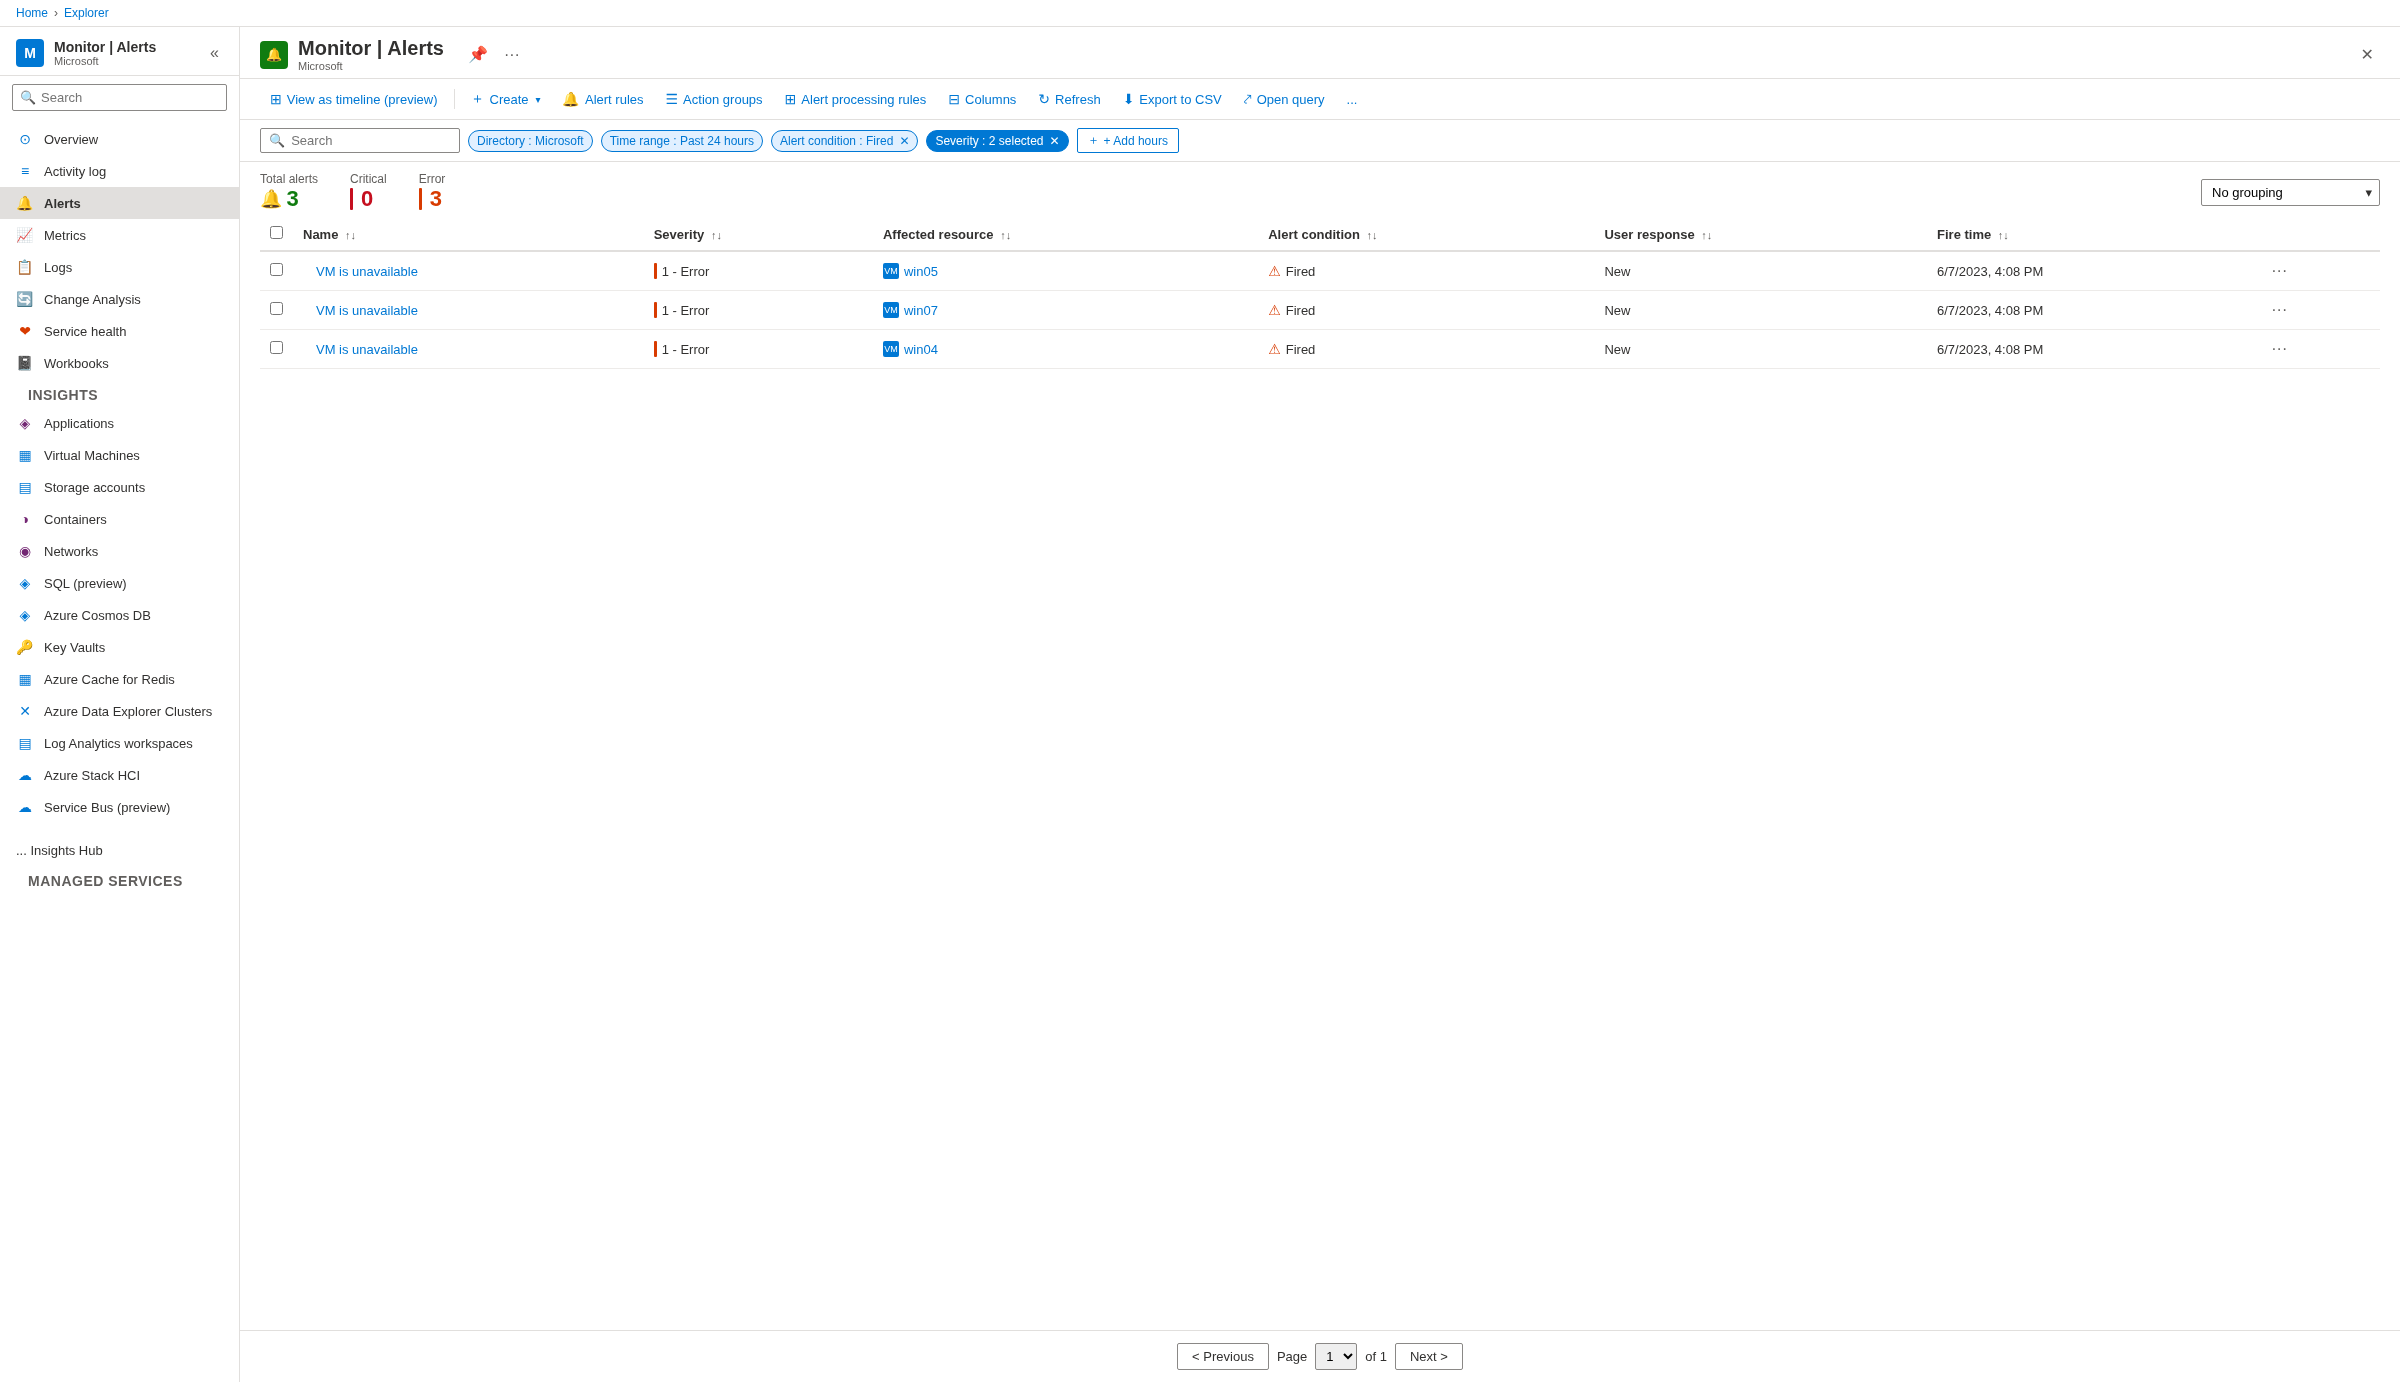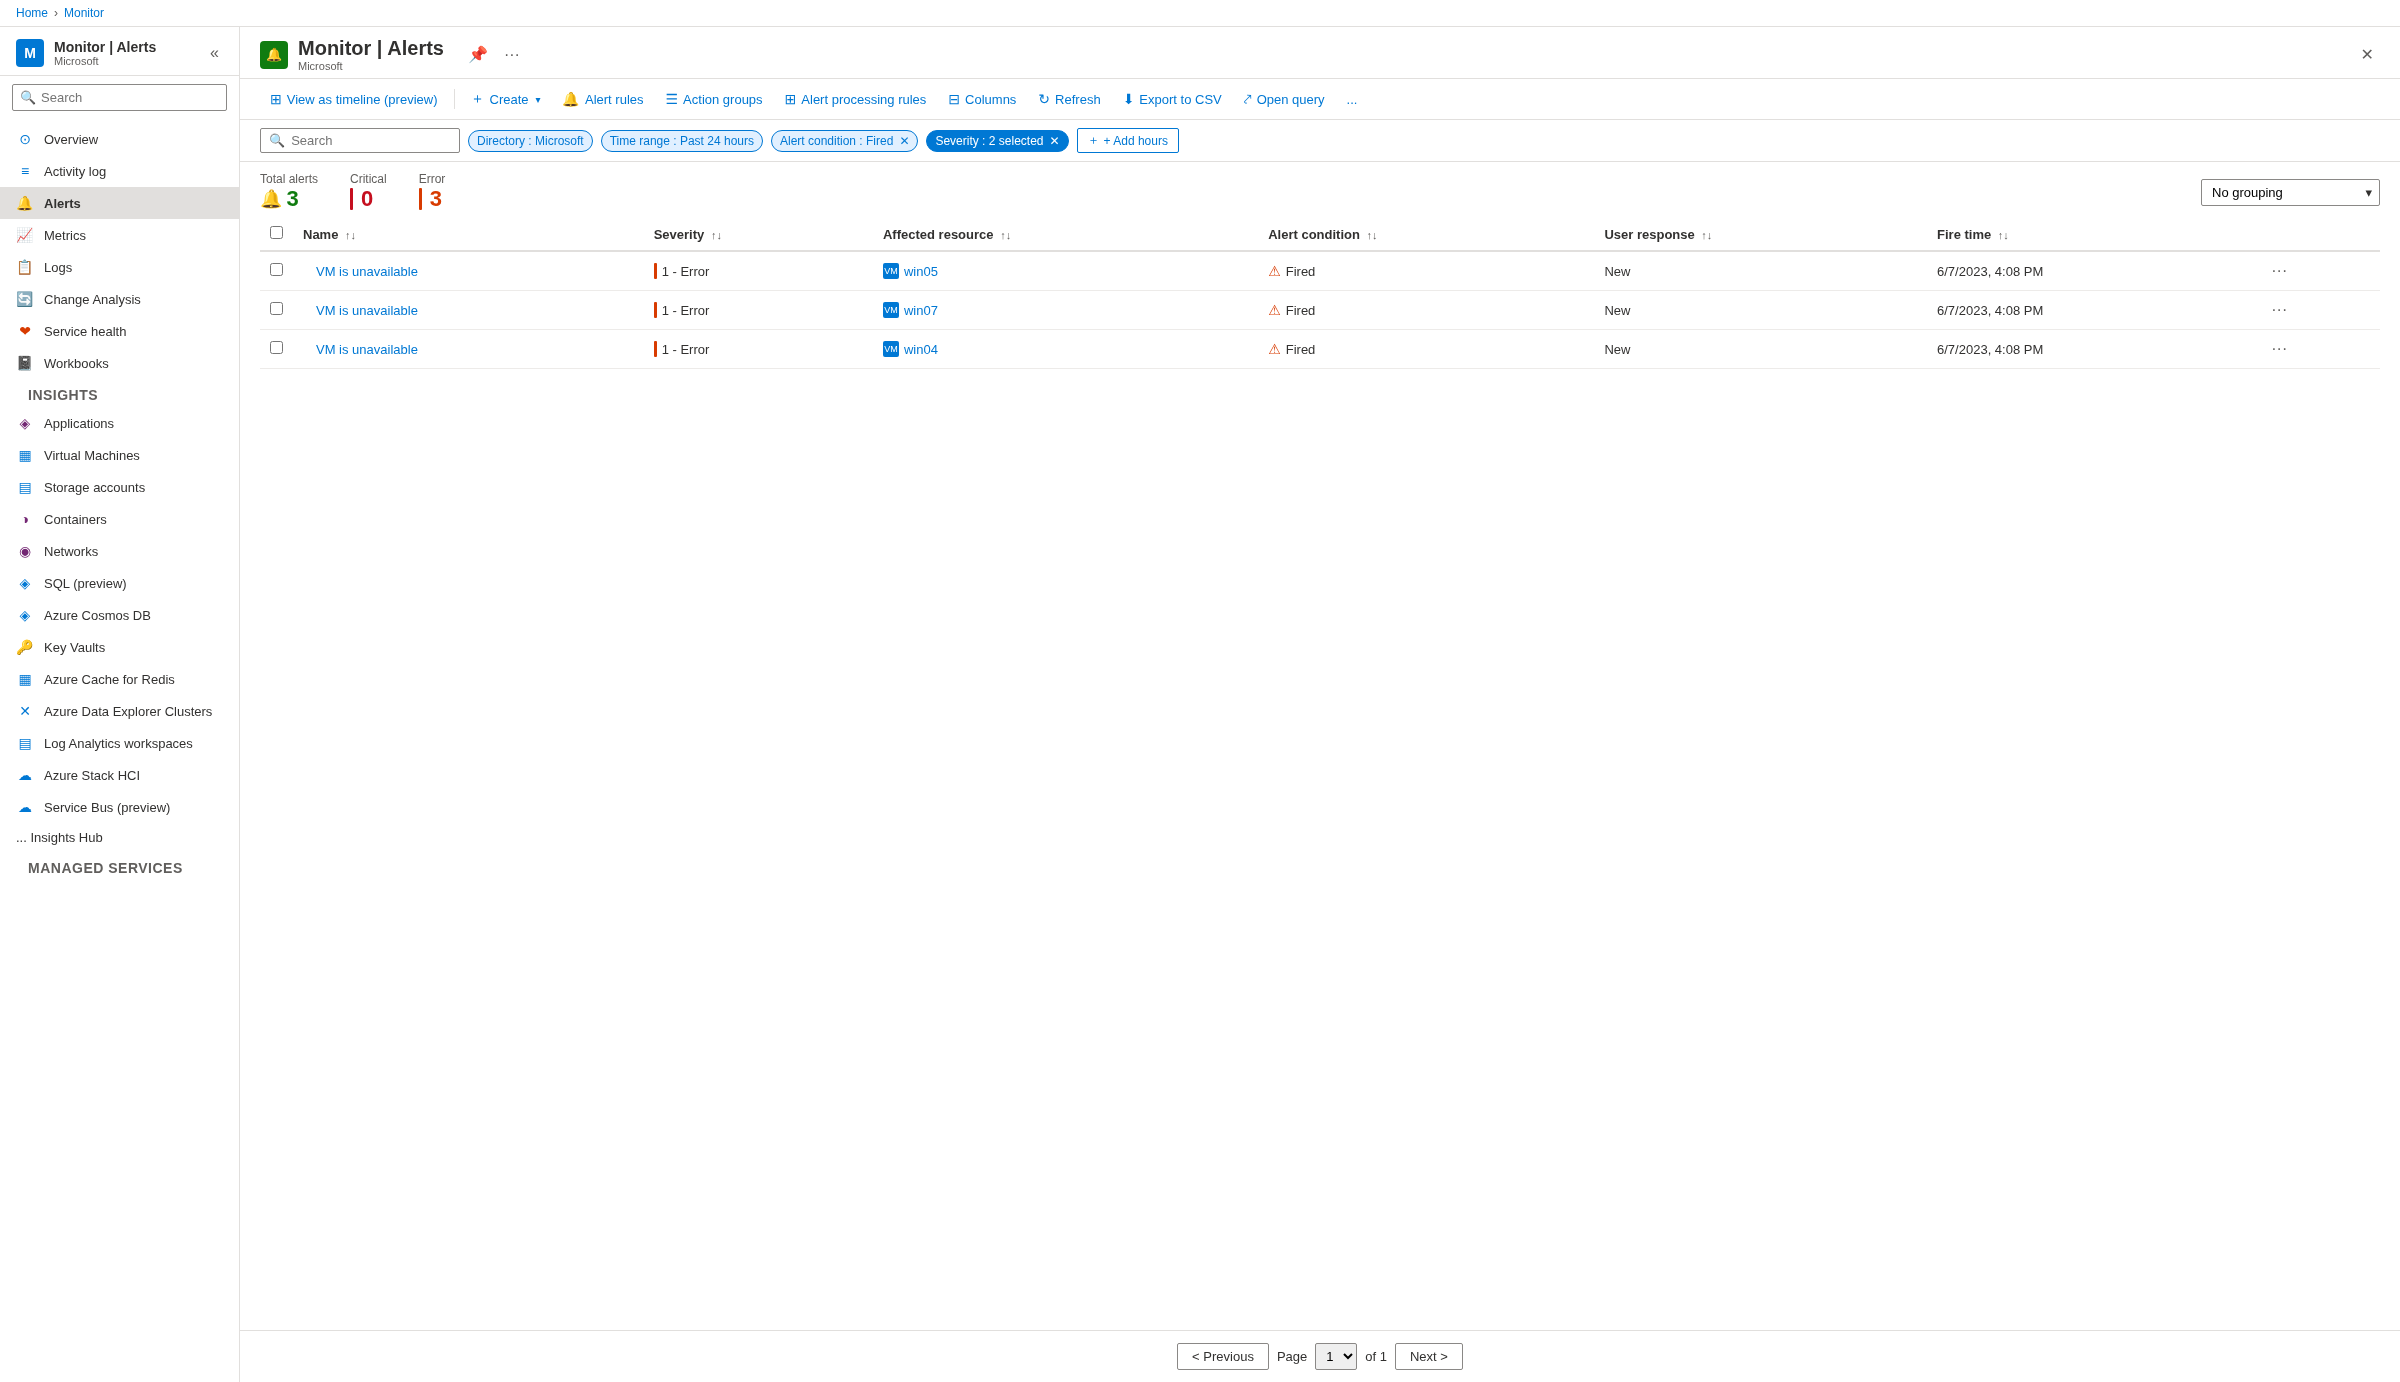--- a/index.html
+++ b/index.html
@@ -23,21 +23,21 @@
     .sidebar-search input { width: 100%; padding: 5px 8px; border: 1px solid #8a8886; border-radius: 2px; font-size: 13px; }
     .sidebar-search-wrap { position: relative; display: flex; align-items: center; }
     .sidebar-search-wrap input { padding-left: 28px; width: 100%; padding: 5px 8px 5px 28px; border: 1px solid #8a8886; border-radius: 2px; font-size: 13px; }
     .sidebar-search-icon { position: absolute; left: 8px; color: #605e5c; font-size: 13px; }
     .sidebar-collapse { margin-left: auto; cursor: pointer; color: #605e5c; background: none; border: none; font-size: 16px; padding: 4px; }
     .sidebar-nav { flex: 1; padding: 4px 0; }
     .nav-item { display: flex; align-items: center; gap: 10px; padding: 7px 16px; cursor: pointer; color: #323130; text-decoration: none; font-size: 13px; }
     .nav-item.active { background: #e1dfdd; font-weight: 600; }
     .nav-icon { width: 18px; height: 18px; display: flex; align-items: center; justify-content: center; font-size: 14px; flex-shrink: 0; }
     .nav-section { padding: 8px 28px 4px; font-size: 14px; font-weight: 600; color: #605e5c; text-transform: uppercase; letter-spacing: 0.5px; }
-    .nav-more { padding: 7px 16px; cursor: pointer; color: #323130; display: flex; align-items: center; gap: 8px; font-size: 13px; }
+    .nav-more { padding: 7px 16px; cursor: pointer; color: #323130; display: flex; align-items: center; gap: 8px; font-size: 13px; margin-top: 13px; }
 
     
     .main-content { flex: 1; display: flex; flex-direction: column; overflow: hidden; background: #fff; }
 
     
     .page-header { padding: 10px 20px 6px; display: flex; align-items: center; gap: 10px; border-bottom: 1px solid #e1dfdd; }
     .page-title { font-size: 20px; font-weight: 600; }
     .page-actions { display: flex; align-items: center; gap: 4px; margin-left: 8px; }
     .page-action-btn { background: none; border: none; cursor: pointer; color: #605e5c; font-size: 16px; padding: 4px 6px; border-radius: 2px; }
     .close-btn { margin-left: auto; }
@@ -98,21 +98,21 @@
     
     ::-webkit-scrollbar { width: 6px; height: 6px; }
     ::-webkit-scrollbar-thumb { background: #c8c6c4; border-radius: 3px; }
   </style>
 </head>
 <body>
 
 <div class="breadcrumb">
   <a href="#">Home</a>
   <span>›</span>
-  <a href="#">Monitor</a>
+  <a href="#">Explorer</a>
 </div>
 
 <div class="app-layout">
 
   <aside class="sidebar">
     <div class="sidebar-header">
       <div class="sidebar-logo">
         <span class="sidebar-logo-inner">M</span>
       </div>
       <div>

